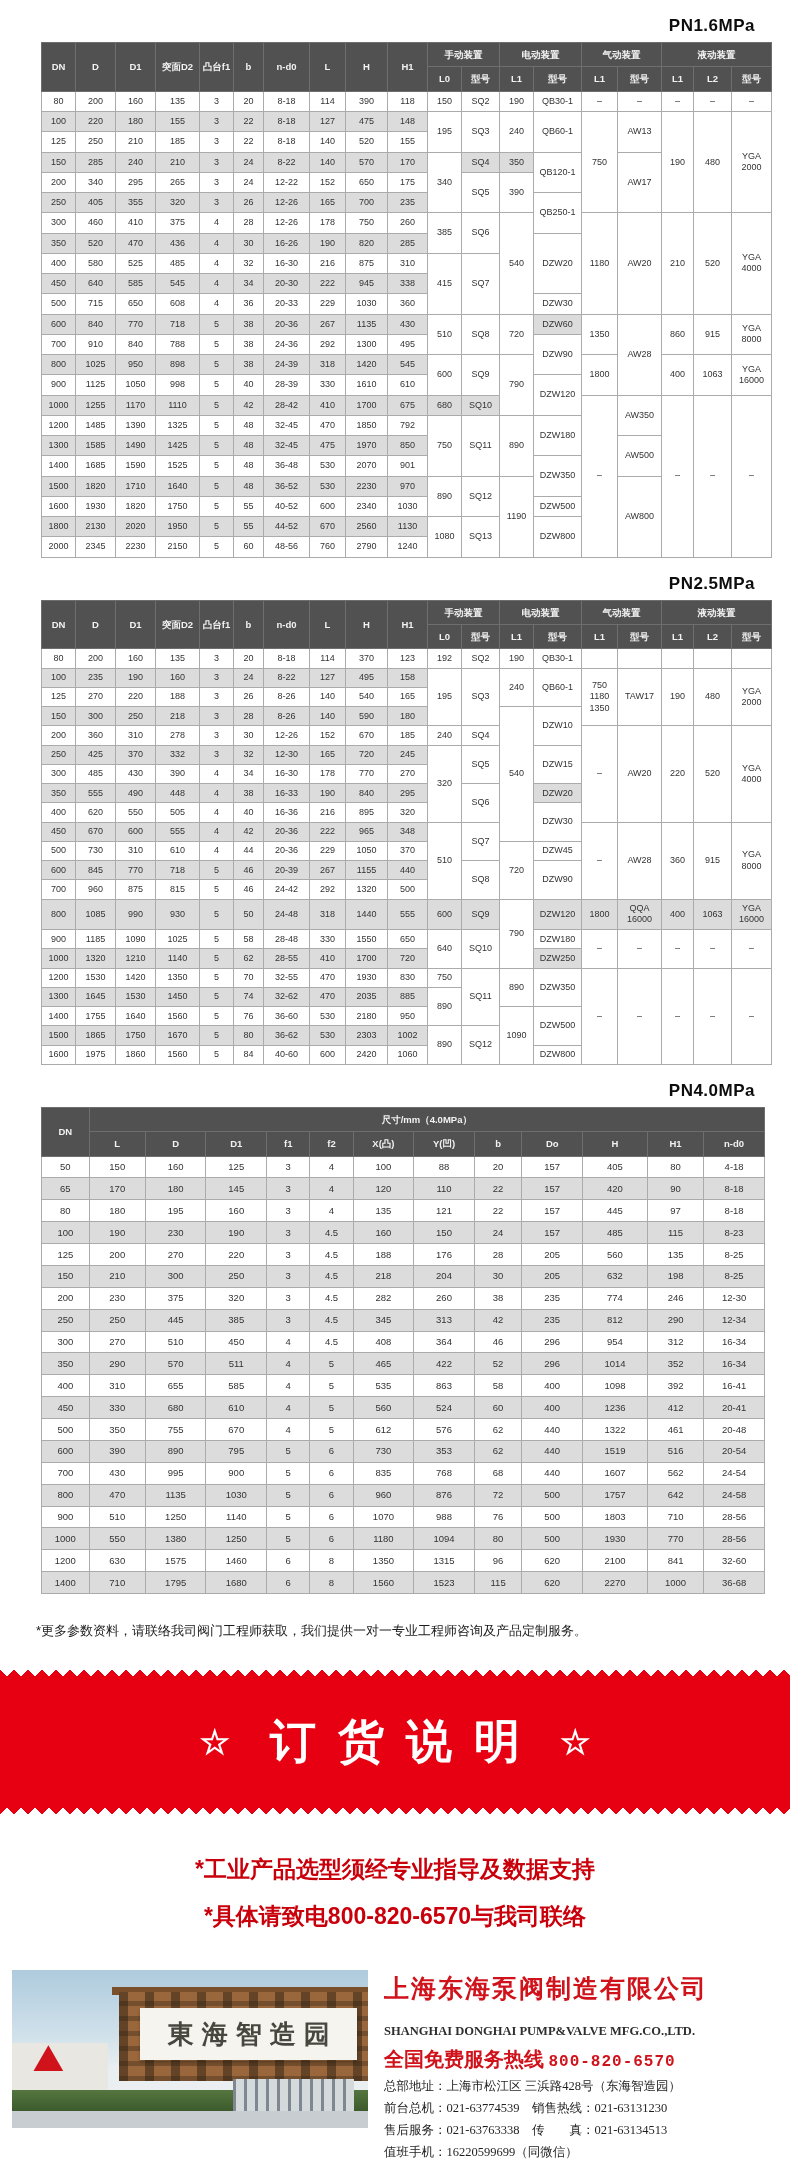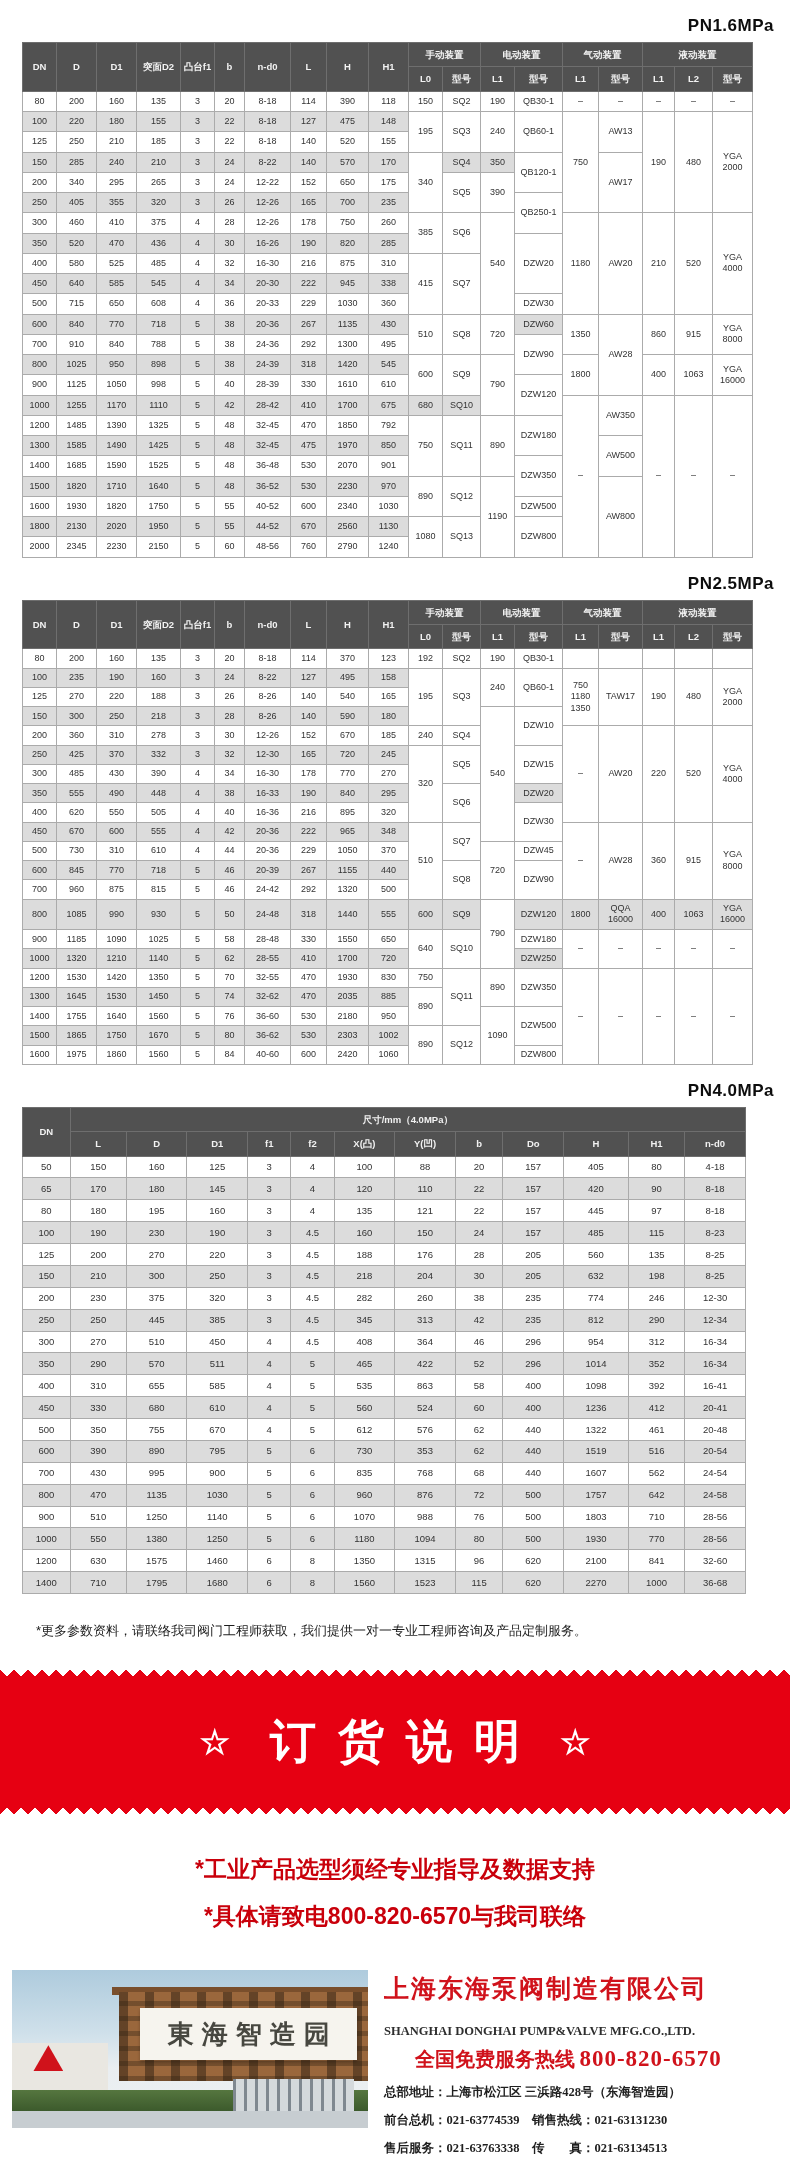--- a/index.html
+++ b/index.html
@@ -1,20 +1,20 @@
 <!DOCTYPE html>
 <html><head>
 <meta charset="utf-8">
 <style>
   * { box-sizing: border-box; margin: 0; padding: 0; }
   body {
     width: 790px; min-height: 2160px; margin: 0 auto; background: #fff;
     font-family: "Liberation Sans", sans-serif; color: #222;
   }
-  .spec { margin: 0 14px; padding-left: 8px; }
+  .spec { margin: 0 33px; padding-left: 8px; }
   .spec-title {
     text-align: right; font-weight: bold; font-size: 17px; color: #0d0d0d;
     padding: 16px 2px 6px 0; letter-spacing: .5px;
   }
   table { border-collapse: collapse; table-layout: fixed; width: 724px; }
   th {
     background: #515151; color: #f2f2f2; font-size: 9.5px; font-weight: bold;
     border: 1px solid #6e6e6e; padding: 6px 1px; text-align: center; line-height: 1.2;
   }
   td {
@@ -78,23 +78,23 @@
   }
   .ph-gate {
     position: absolute; right: 4%; bottom: 11%; width: 34%; height: 20%;
     background: repeating-linear-gradient(90deg, #7f8890 0 3px, #d4d9dc 3px 11px);
   }
   .ph-ground { position: absolute; left: 0; bottom: 0; width: 100%; height: 11%; background: #c7cdd1; }
   .f-col { flex: 1; min-width: 0; padding-top: 2px; }
   .f-name { color: #d0121b; font-size: 25px; font-weight: bold; letter-spacing: 2px; }
   .f-en { color: #2e2e2e; font-size: 12.5px; font-weight: bold; margin-top: 19px; font-family: "Liberation Serif", serif; }
   .f-hot { margin-top: 7px; font-weight: bold; }
-  .f-hot .lbl { color: #d0121b; font-size: 20px; margin-left: 31px; }
-  .f-hot .num { color: #d0121b; font-size: 23px; font-family: Liberation Serif, serif; letter-spacing: 1px; }
-  .f-line { font-size: 12.5px; color: #1f1f1f; font-weight: bold; margin-top: 11px; font-family: "Liberation Serif", serif; }
+  .f-hot .lbl { color: #d0121b; font-size: 20px; }
+  .f-hot .num { color: #d0121b; font-size: 16px; font-family: Liberation Mono, monospace; letter-spacing: 1px; }
+  .f-line { font-size: 12.5px; color: #1f1f1f; font-weight: normal; margin-top: 5px; font-family: "Liberation Serif", serif; }
 </style>
 </head>
 <body>
 
 <div>
 
   <section class="spec">
     <div class="spec-title">PN1.6MPa</div>
     <table class="t1">
         <colgroup>

